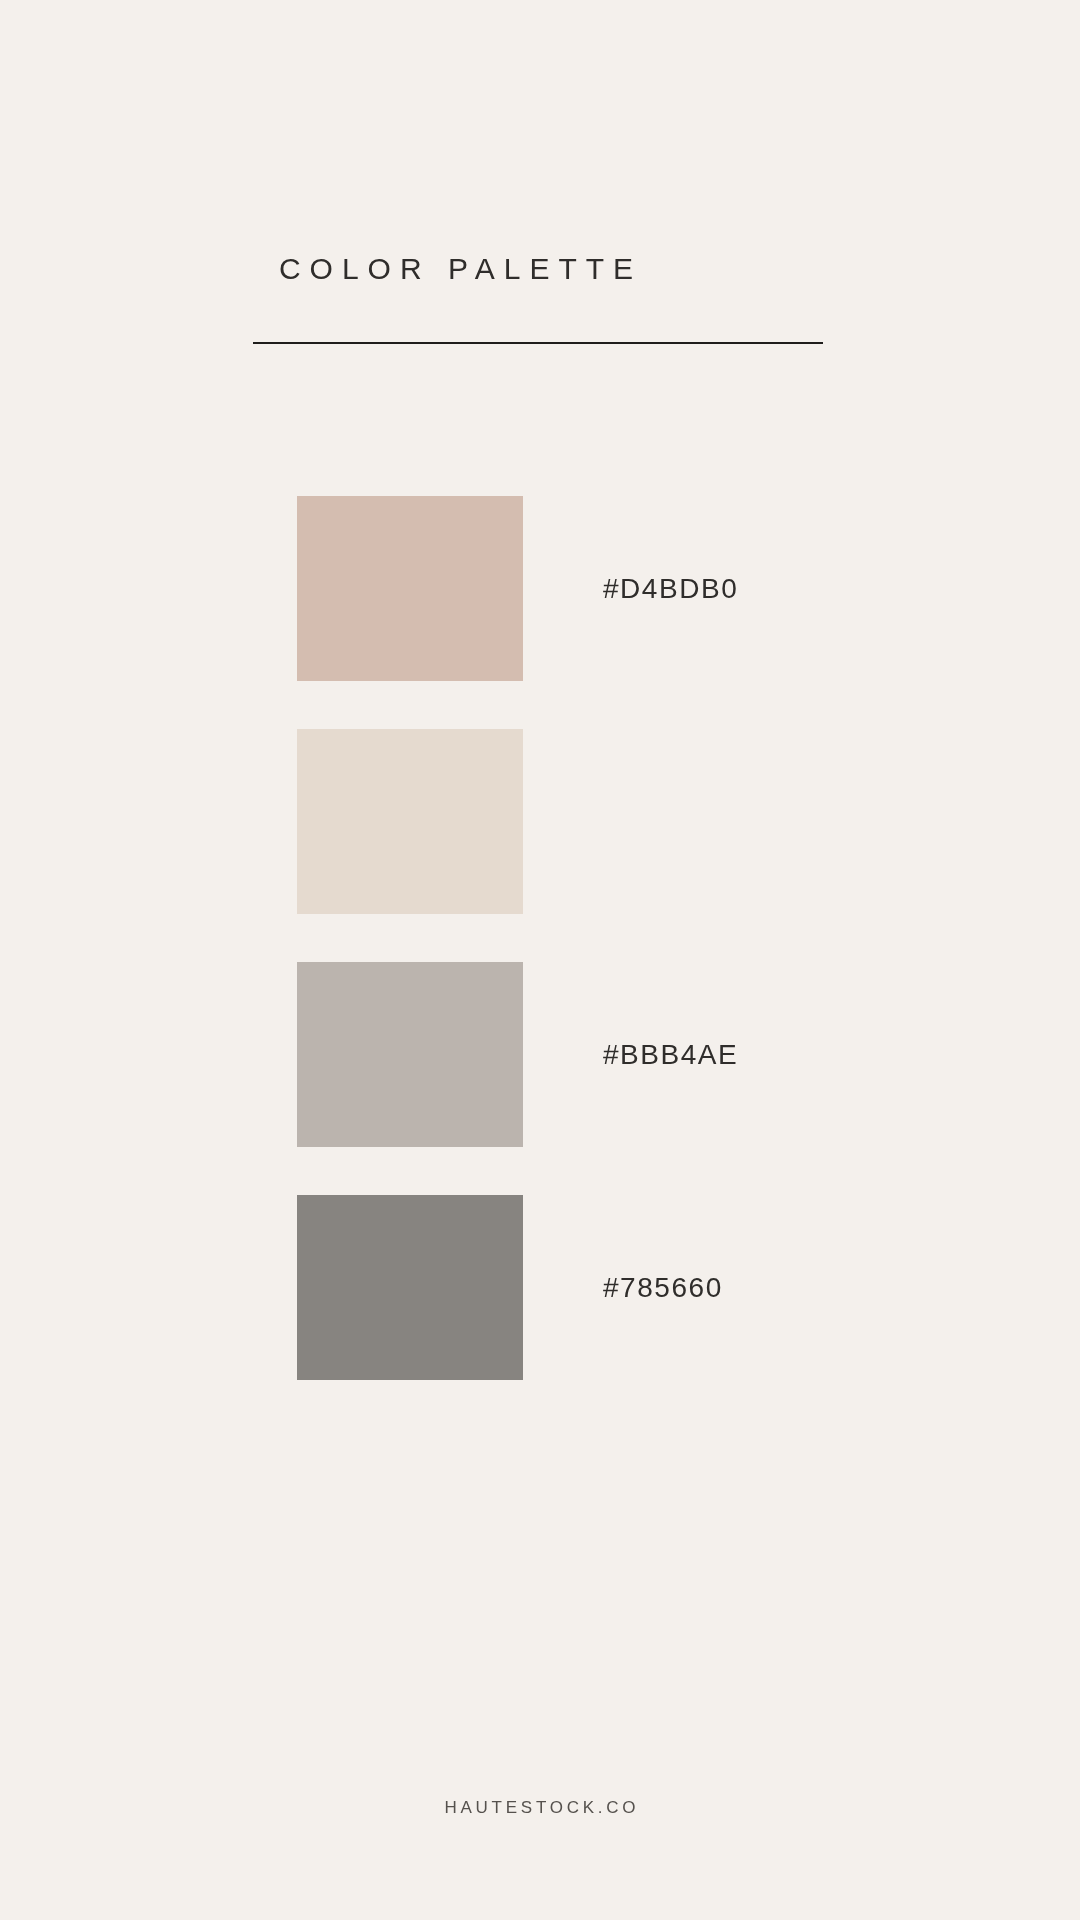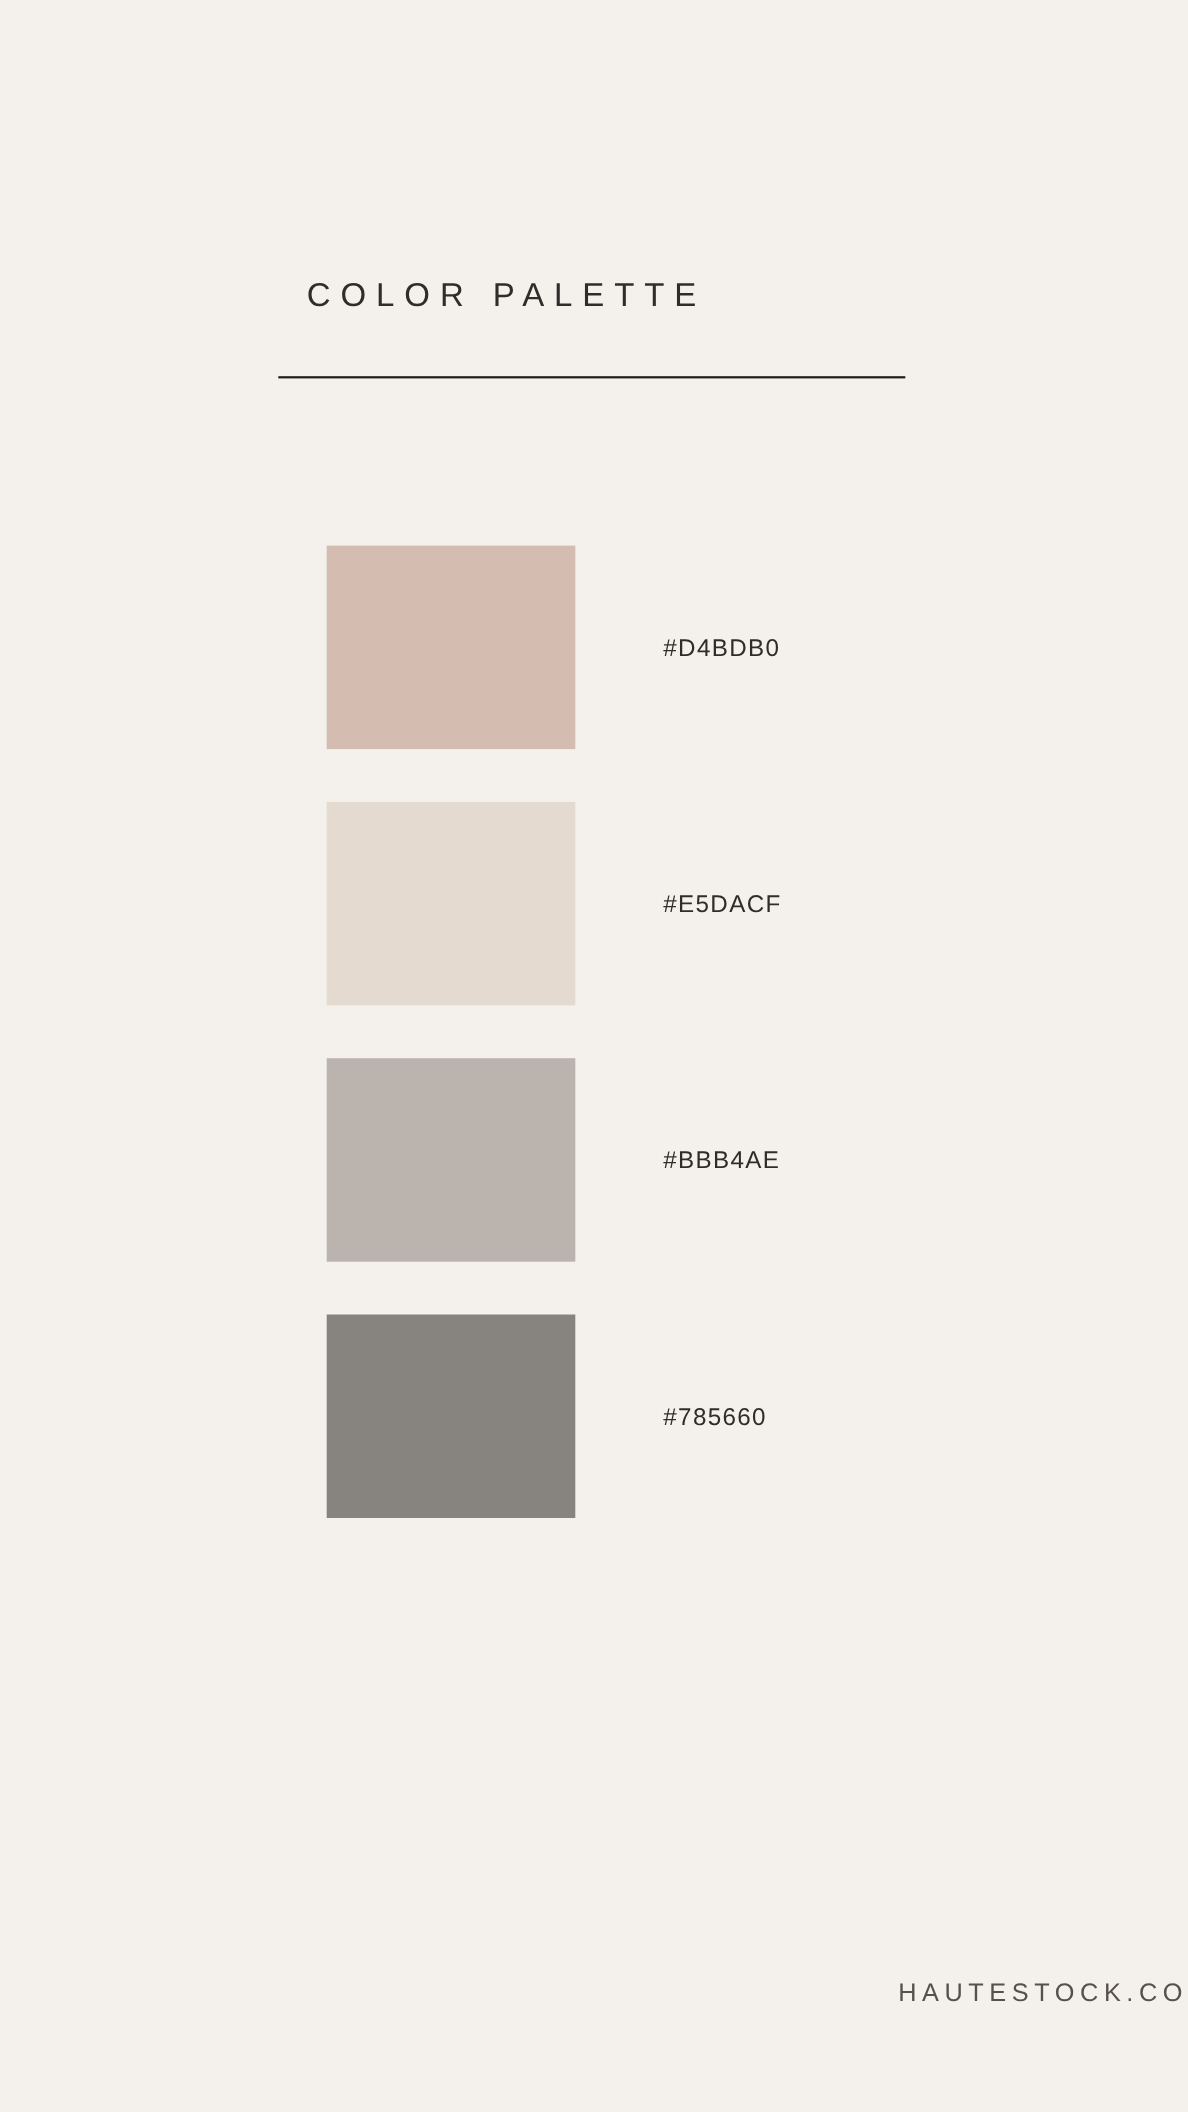--- a/index.html
+++ b/index.html
@@ -71,44 +71,43 @@
     height: 185px;
   }
   .swatch-label {
     position: absolute;
     left: 603px;
     top: 0;
     height: 185px;
     display: flex;
     align-items: center;
     font-family: "Liberation Sans", sans-serif;
-    font-size: 22px;
+    font-size: 28px;
     font-weight: 300;
     letter-spacing: 0.055em;
     color: #2f2d2b;
     white-space: nowrap;
   }
 
   
   .footer {
     position: absolute;
     top: 1798px;
     left: 0;
     width: 1080px;
     text-align: center;
   }
   .footer-mark {
     font-family: "Liberation Sans", sans-serif;
-    font-size: 23px;
+    font-size: 17px;
     font-weight: 400;
     letter-spacing: 0.22em;
     text-indent: 0.22em;
     color: #55514d;
     white-space: nowrap;
-    text-align: right;
   }
 </style>
 </head>
 <body style="background: rgb(244, 240, 236);">
 
 <div class="page">
 
   <div class="header">
     <h1 class="page-title">COLOR PALETTE</h1>
     <div class="title-rule" style="background: rgb(31, 29, 27);"></div>
@@ -116,21 +115,20 @@
 
   <div class="swatch-list">
 
     <div class="swatch-row">
       <div class="swatch-chip" style="background: rgb(212, 189, 176);"></div>
       <div class="swatch-label">#D4BDB0</div>
     </div>
 
     <div class="swatch-row">
       <div class="swatch-chip" style="background: rgb(229, 218, 207);"></div>
-      <div class="swatch-label">#E5DACF</div>
     </div>
 
     <div class="swatch-row">
       <div class="swatch-chip" style="background: rgb(187, 180, 174);"></div>
       <div class="swatch-label">#BBB4AE</div>
     </div>
 
     <div class="swatch-row">
       <div class="swatch-chip" style="background: rgb(135, 132, 128);"></div>
       <div class="swatch-label">#785660</div>

